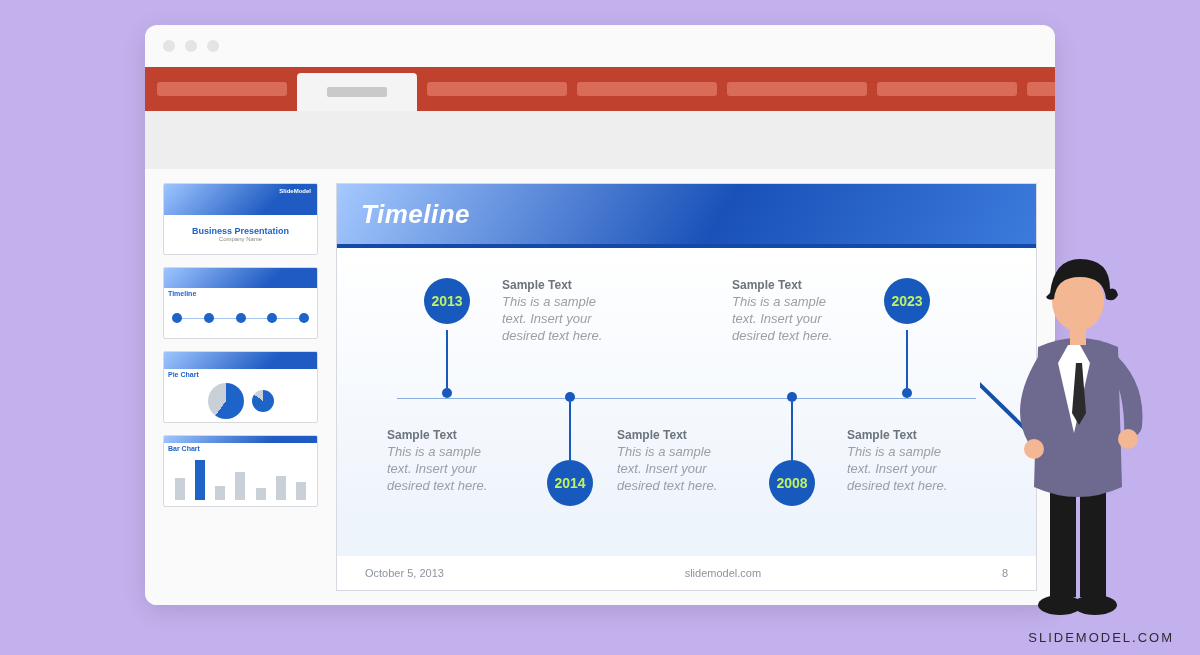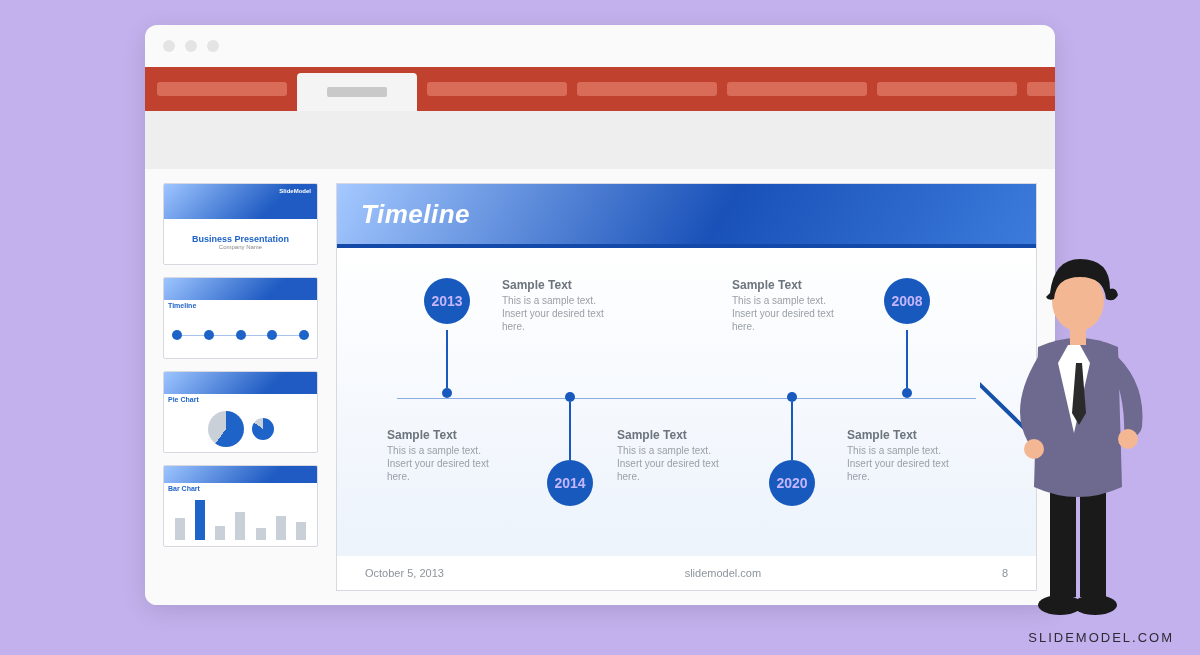--- a/index.html
+++ b/index.html
@@ -67,21 +67,21 @@
     gap: 18px;
     padding: 14px 18px 14px 18px;
     background: #fafafa;
   }
   
   .thumbs { width: 155px; display:flex; flex-direction:column; gap:12px; }
   .thumb {
     background:#fff;
     border:1px solid #d8d8e0;
     border-radius:2px;
-    height: 82px;
+    height: 72px;
     display:flex; flex-direction:column;
     overflow:hidden;
     font-size:6px;
     color:#2a6cc4;
   }
   .thumb .bluehead {
     height: 28%;
     background: linear-gradient(135deg,#9ec5ff 0%, #1f5bc2 70%);
   }
   .thumb .whitebody { flex:1; padding:3px 5px; color:#6a6a6a; }
@@ -135,28 +135,28 @@
     background:#8aaee0;
   }
   .nodes {
     position:absolute;
     left:60px; right:60px;
     top: 30px; bottom: 40px;
   }
   .node { position:absolute; width:120px; text-align:left; }
   .node .circle {
     width:46px; height:46px; border-radius:50%;
-    background:#1759bd; color:#c4b5fd;
+    background:#1759bd; color:#bef264;
     display:flex; align-items:center; justify-content:center;
     font-weight:bold; font-size:14px;
     margin: 0 auto 6px auto;
   }
   .node .stem { width:2px; background:#1759bd; margin:0 auto; }
   .node .txthead { color:#6c747c; font-size:12px; font-weight:600; margin-bottom:2px;}
-  .node .txtbody { color:#9aa0a6; font-size:10px; line-height:1.3; }
+  .node .txtbody { color:#9aa0a6; font-size:13px; line-height:1.3;font-style:italic; }
   .node .tickdot { width:10px; height:10px; border-radius:50%; background:#1759bd; margin:0 auto; }
   .slide-footer {
     height: 34px;
     display:flex; align-items:center; justify-content:space-between;
     padding: 0 28px;
     font-size:11px; color:#8d949b;
   }
   
   .presenter {
     position:absolute;
@@ -285,29 +285,29 @@
           </div>
 
           <div class="node" style="left:220px; top:150px;">
             <div class="txthead">Sample Text</div>
             <div class="txtbody">This is a sample text. Insert your desired text here.</div>
           </div>
 
           <div class="node" style="left:335px; top:114px;">
             <div class="tickdot"></div>
             <div class="stem" style="height:58px;"></div>
-            <div class="circle">2020</div>
+            <div class="circle">2008</div>
           </div>
           <div class="node" style="left:335px; top:0;">
             <div class="txthead">Sample Text</div>
             <div class="txtbody">This is a sample text. Insert your desired text here.</div>
           </div>
 
           <div class="node" style="left:450px; top:0;">
-            <div class="circle">2008</div>
+            <div class="circle">2023</div>
             <div class="stem" style="height:58px;"></div>
             <div class="tickdot"></div>
           </div>
           <div class="node" style="left:450px; top:150px;">
             <div class="txthead">Sample Text</div>
             <div class="txtbody">This is a sample text. Insert your desired text here.</div>
           </div>
 
         </div>
       </div>

